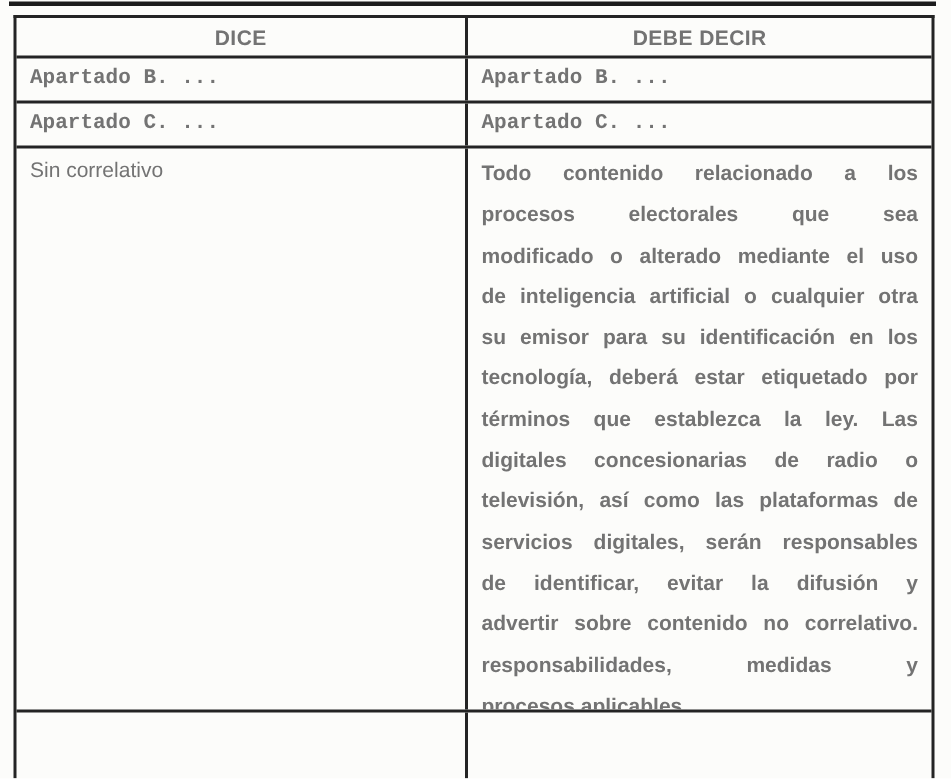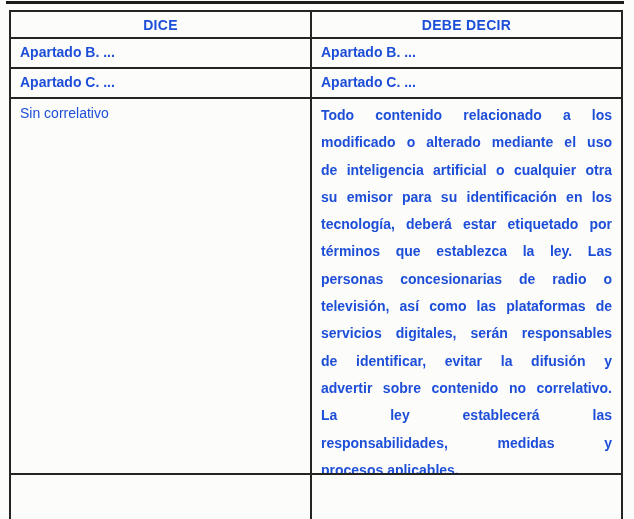--- a/index.html
+++ b/index.html
@@ -7,21 +7,21 @@
     padding: 0;
     background: #ffffff;
   }
   .page {
     position: relative;
     width: 634px;
     height: 519px;
     background: #fcfcfa;
     overflow: hidden;
     font-family: "Liberation Sans", sans-serif;
-    color: #1d4ed8;
+    color: #737373;
   }
   .top-rule {
     position: absolute;
     left: 6px;
     top: 1px;
     width: 618px;
     height: 3px;
     background: #1c1c1c;
   }
   .tbl {
@@ -61,20 +61,21 @@
     font-weight: bold;
     font-size: 14px;
     text-align: center;
     padding-top: 5px;
     letter-spacing: 0.3px;
   }
   .bold-cell {
     font-weight: bold;
     font-size: 14px;
     padding: 5px 0 0 9px;
+    font-family: Liberation Mono, monospace;
   }
   .plain-cell {
     font-weight: normal;
     font-size: 14px;
     padding: 6px 0 0 9px;
   }
   .para {
     padding: 3px 9px 0 9px;
   }
   .pline {
@@ -111,31 +112,31 @@
 
     <div class="row small-row">
       <div class="cell left bold-cell">Apartado C. ...</div>
       <div class="cell right bold-cell">Apartado C. ...</div>
     </div>
 
     <div class="row big-row">
       <div class="cell left plain-cell">Sin correlativo</div>
       <div class="cell right para">
           <div class="pline">Todo contenido relacionado a los</div>
+          <div class="pline">procesos electorales que sea</div>
           <div class="pline">modificado o alterado mediante el uso</div>
           <div class="pline">de inteligencia artificial o cualquier otra</div>
           <div class="pline">su emisor para su identificación en los</div>
           <div class="pline">tecnología, deberá estar etiquetado por</div>
           <div class="pline">términos que establezca la ley. Las</div>
-          <div class="pline">personas concesionarias de radio o</div>
+          <div class="pline">digitales concesionarias de radio o</div>
           <div class="pline">televisión, así como las plataformas de</div>
           <div class="pline">servicios digitales, serán responsables</div>
           <div class="pline">de identificar, evitar la difusión y</div>
           <div class="pline">advertir sobre contenido no correlativo.</div>
-          <div class="pline">La ley establecerá las</div>
           <div class="pline">responsabilidades, medidas y</div>
           <div class="pline last">procesos aplicables.</div>
         </div>
     </div>
 
     <div class="row stub-row">
       <div class="cell left"></div>
       <div class="cell right"></div>
     </div>
 

